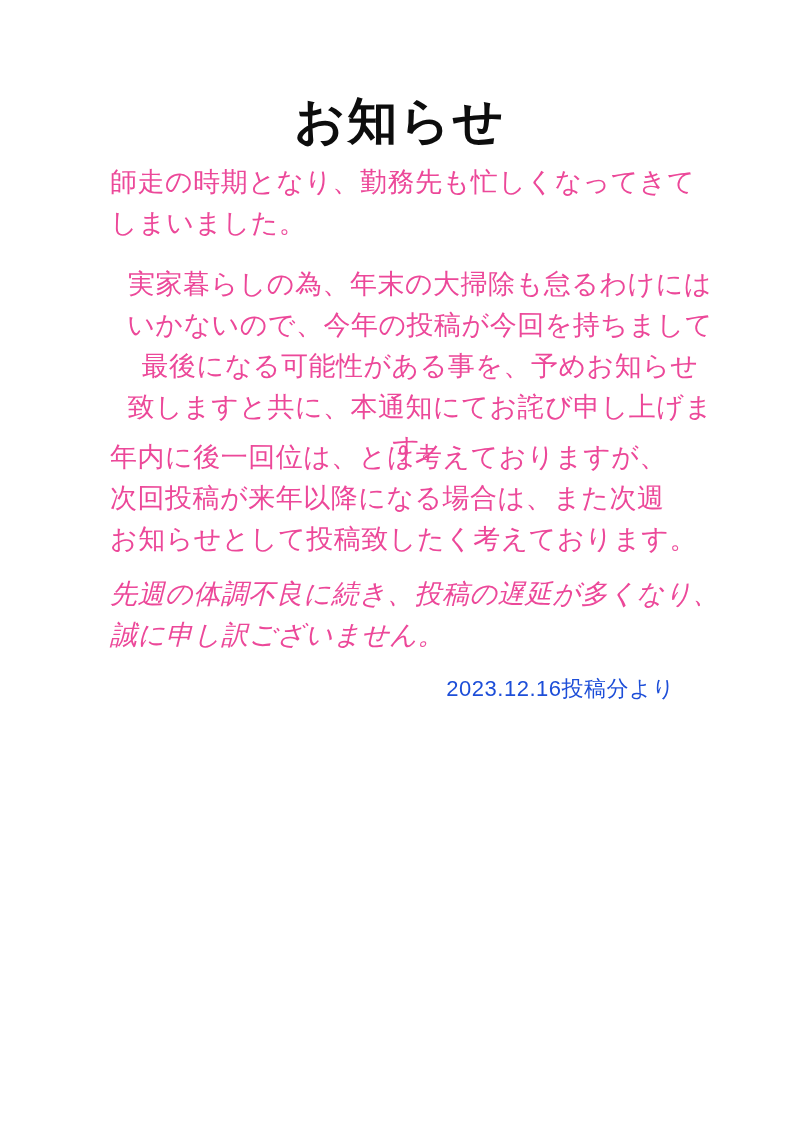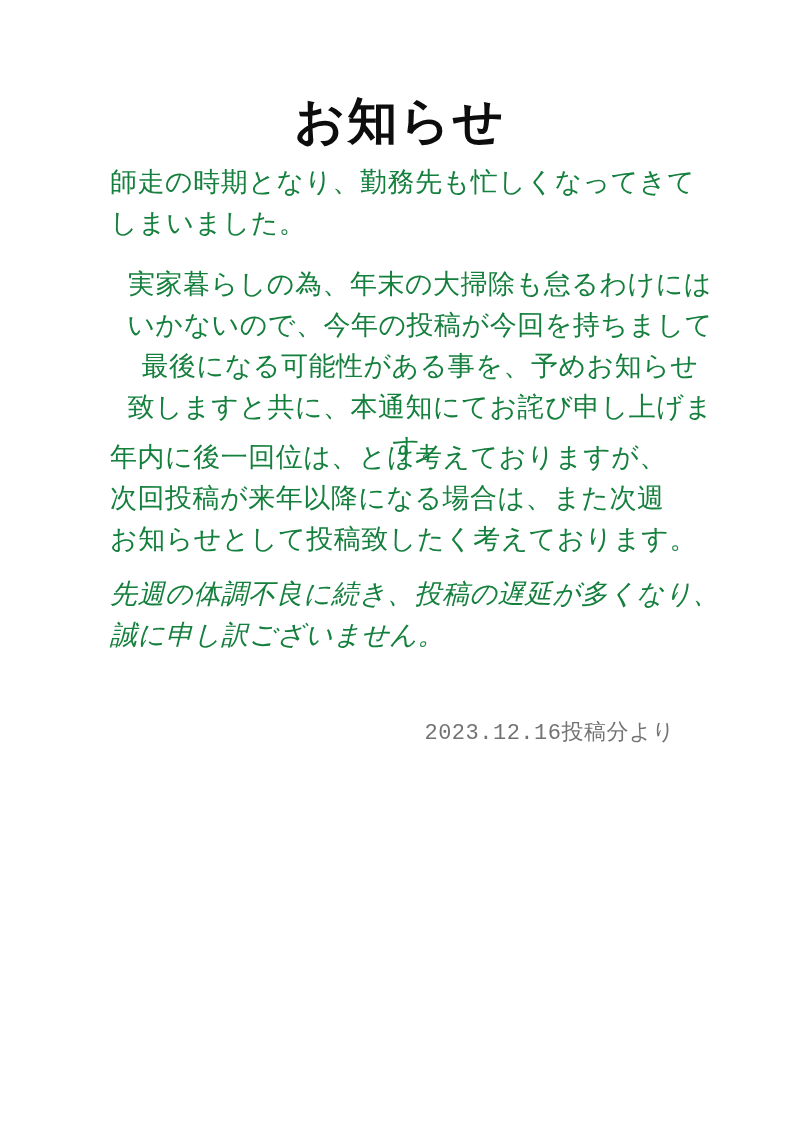--- a/index.html
+++ b/index.html
@@ -39,42 +39,41 @@
     color: #0d0d0d;
   }
 
   .body-block {
     position: absolute;
     left: 110px;
     width: 620px;
     font-family: "Liberation Serif", "DejaVu Serif", serif;
     font-size: 27px;
     line-height: 41px;
-    color: #15803d;
+    color: #ec4899;
     letter-spacing: 0.5px;
     white-space: pre-line;
   }
 
   .para-1 { top: 162px; }
   .para-2 { top: 264px; text-align: center; }
   .para-3 { top: 437px; }
   .para-4 { top: 574px; font-style: italic; }
 
   .signature {
     position: absolute;
     left: 110px;
     width: 565px;
     top: 674px;
     text-align: right;
-    font-family: Liberation Mono, monospace;
+    font-family: Liberation Sans, sans-serif;
     font-size: 22px;
     line-height: 30px;
-    color: #737373;
+    color: #1d4ed8;
     letter-spacing: 0.5px;
-    margin-top: 45px;
   }
 </style>
 </head>
 <body>
 
 <div class="page">
 
   <div class="notice-title">お知らせ</div>
 
   <div class="body-block para-1">師走の時期となり、勤務先も忙しくなってきて

